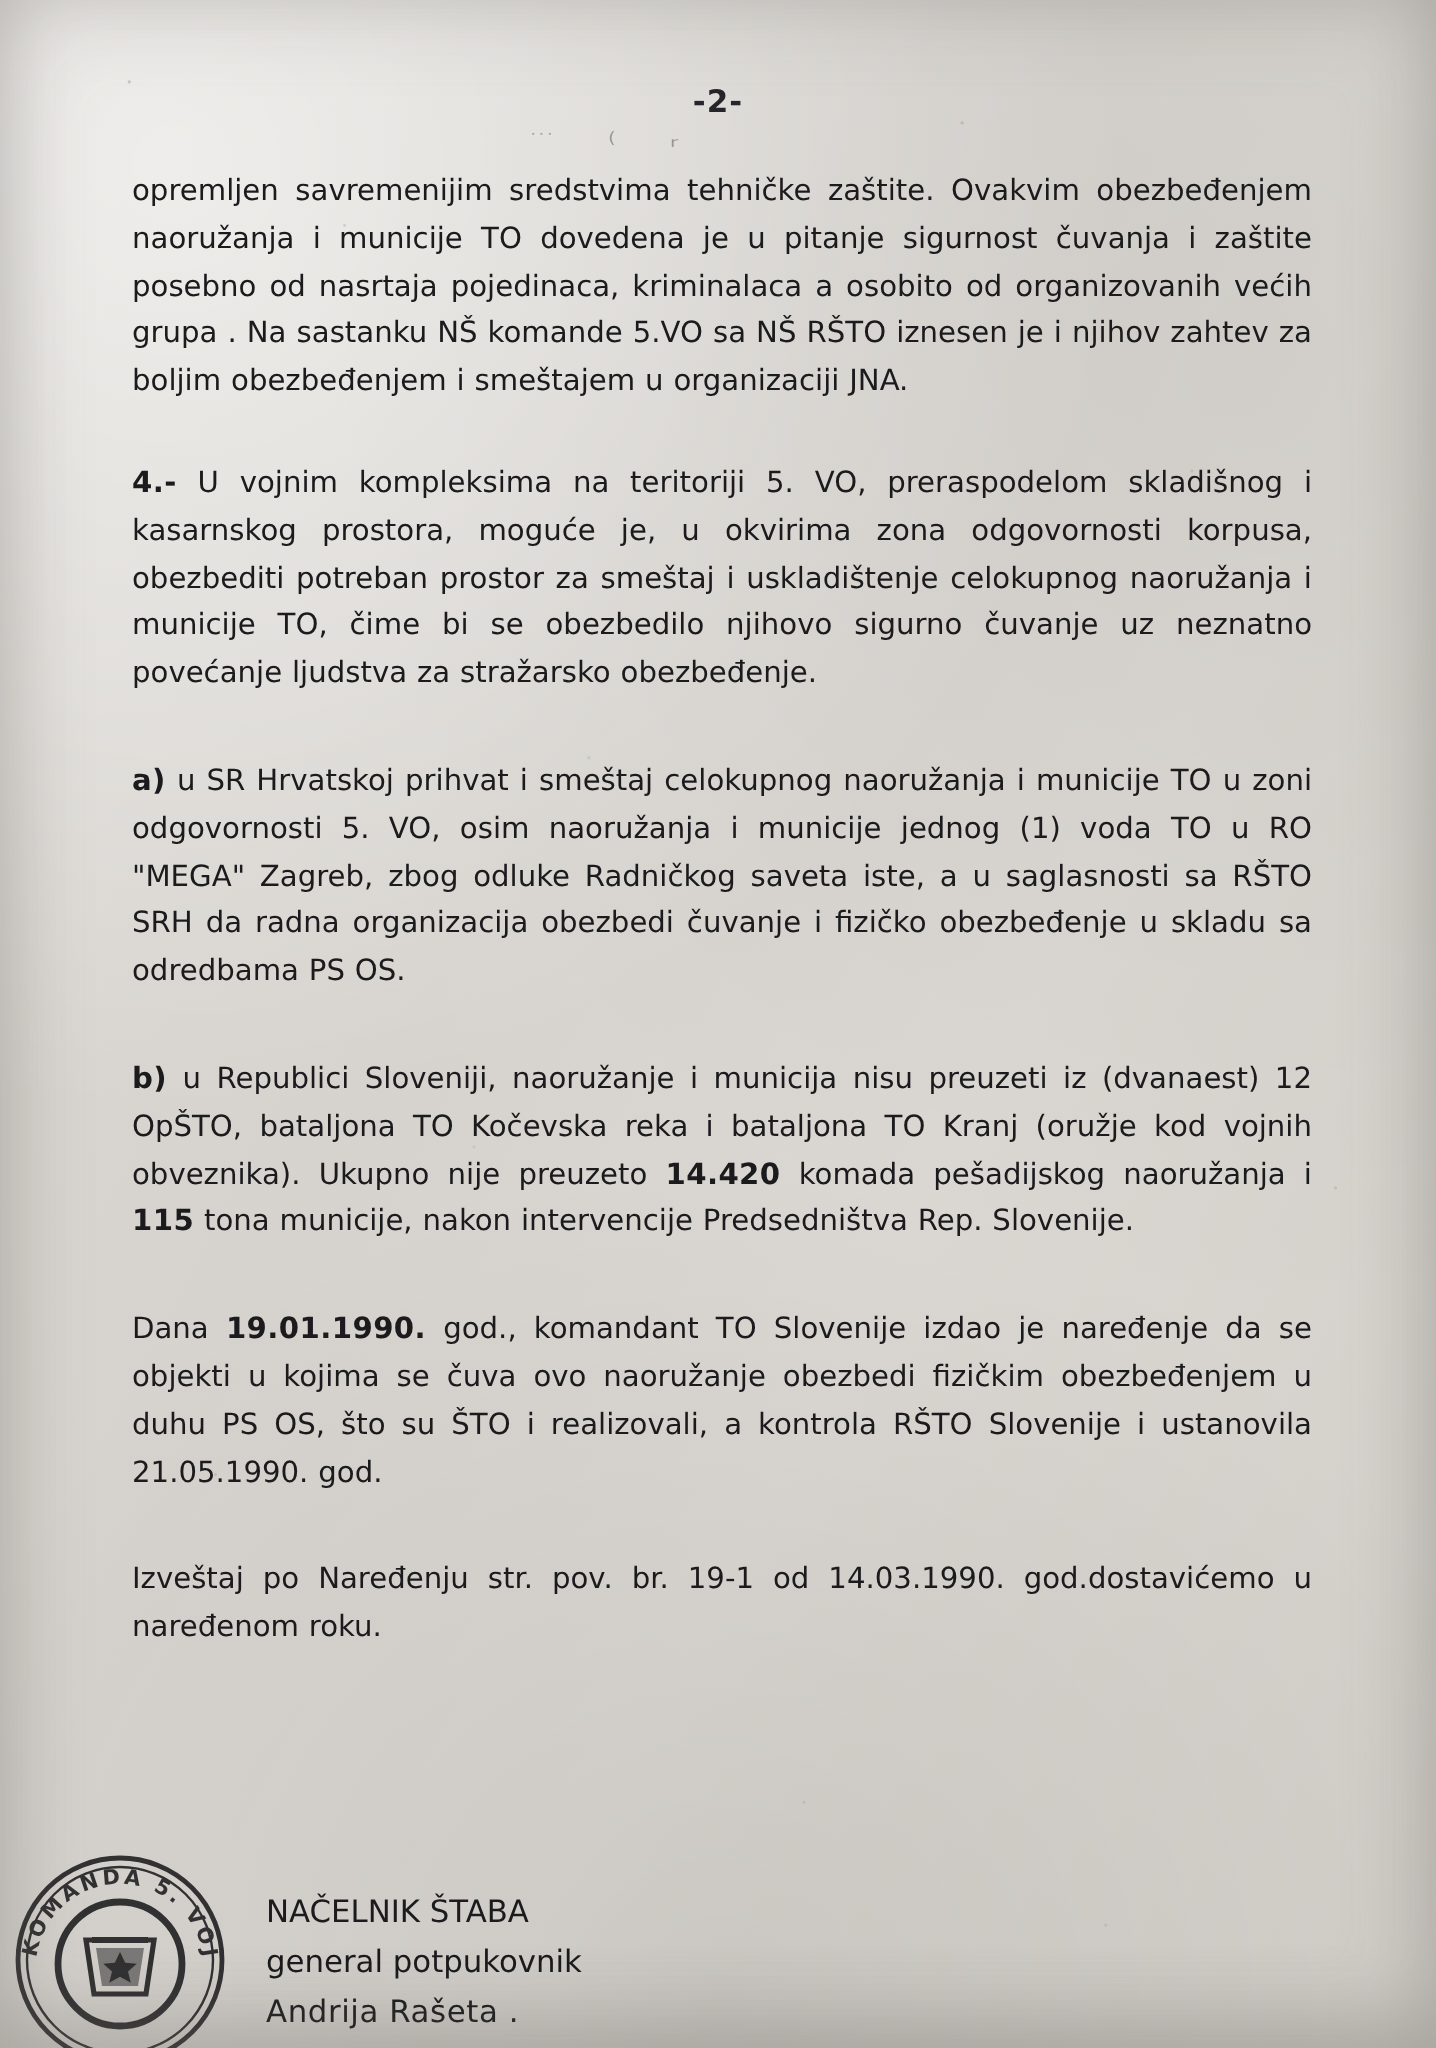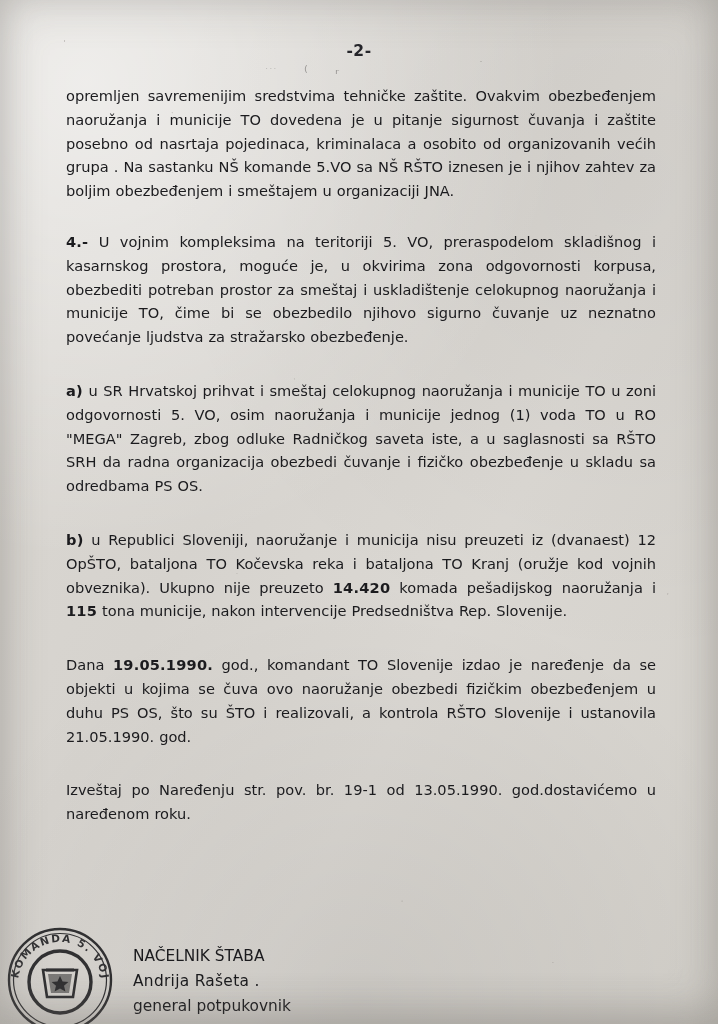--- a/index.html
+++ b/index.html
@@ -132,31 +132,31 @@
 
     <p class="para gap-lg"><span>opremljen savremenijim sredstvima tehničke zaštite. Ovakvim obezbeđenjem naoružanja i municije TO dovedena je u pitanje sigurnost čuvanja i zaštite posebno od nasrtaja pojedinaca, kriminalaca a osobito od organizovanih većih grupa . Na sastanku NŠ komande 5.VO sa NŠ RŠTO iznesen je i njihov zahtev za boljim obezbeđenjem i smeštajem u organizaciji JNA.</span></p>
 
     <p class="para gap-xl"><b class="b">4.-</b><span> U vojnim kompleksima na teritoriji 5. VO, preraspodelom skladišnog i kasarnskog prostora, moguće je, u okvirima zona odgovornosti korpusa, obezbediti potreban prostor za smeštaj i uskladištenje celokupnog naoružanja i municije TO, čime bi se obezbedilo njihovo sigurno čuvanje uz neznatno povećanje ljudstva za stražarsko obezbeđenje.</span></p>
 
 
     <p class="para gap-xl"><b class="b">a)</b><span> u SR Hrvatskoj prihvat i smeštaj celokupnog naoružanja i municije TO u zoni odgovornosti 5. VO, osim naoružanja i municije jednog (1) voda TO u RO "MEGA" Zagreb, zbog odluke Radničkog saveta iste, a u saglasnosti sa RŠTO SRH da radna organizacija obezbedi čuvanje i fizičko obezbeđenje u skladu sa odredbama PS OS.</span></p>
 
     <p class="para gap-xl"><b class="b">b)</b><span> u Republici Sloveniji, naoružanje i municija nisu preuzeti iz (dvanaest) 12 OpŠTO, bataljona TO Kočevska reka i bataljona TO Kranj (oružje kod vojnih obveznika). Ukupno nije preuzeto </span><b class="b">14.420</b><span> komada pešadijskog naoružanja i </span><b class="b">115</b><span> tona municije, nakon intervencije Predsedništva Rep. Slovenije.</span></p>
 
-    <p class="para gap-xl"><span>Dana </span><b class="b">19.05.1990.</b><span> god., komandant TO Slovenije izdao je naređenje da se objekti u kojima se čuva ovo naoružanje obezbedi fizičkim obezbeđenjem u duhu PS OS, što su ŠTO i realizovali, a kontrola RŠTO Slovenije i ustanovila 21.05.1990. god.</span></p>
+    <p class="para gap-xl"><span>Dana </span><b class="b">19.01.1990.</b><span> god., komandant TO Slovenije izdao je naređenje da se objekti u kojima se čuva ovo naoružanje obezbedi fizičkim obezbeđenjem u duhu PS OS, što su ŠTO i realizovali, a kontrola RŠTO Slovenije i ustanovila 21.05.1990. god.</span></p>
 
 
-    <p class="para"><span>Izveštaj po Naređenju str. pov. br. 19-1 od 13.05.1990. god.dostavićemo u naređenom roku.</span></p>
+    <p class="para"><span>Izveštaj po Naređenju str. pov. br. 19-1 od 14.03.1990. god.dostavićemo u naređenom roku.</span></p>
 
   </div>
 
   <div class="sign-block">
     <div class="sign-line">NAČELNIK ŠTABA</div>
+    <div class="sign-line">general potpukovnik</div>
     <div class="sign-line name">Andrija Rašeta .</div>
-    <div class="sign-line">general potpukovnik</div>
   </div>
 
   <svg class="stamp" viewBox="0 0 108 108">
     <defs>
       <path id="stamparc" d="M 12,58 A 42,42 0 0 1 96,58"></path>
     </defs>
     <circle cx="54" cy="54" r="51" fill="none" stroke="#17171a" stroke-width="2.4"></circle>
     <circle cx="54" cy="54" r="46.5" fill="none" stroke="#17171a" stroke-width="1.2"></circle>
     <circle cx="54" cy="56" r="31" fill="none" stroke="#17171a" stroke-width="3.4"></circle>
     <text font-family="DejaVu Sans, sans-serif" font-size="10.5" font-weight="700" fill="#17171a" letter-spacing="1.6">

